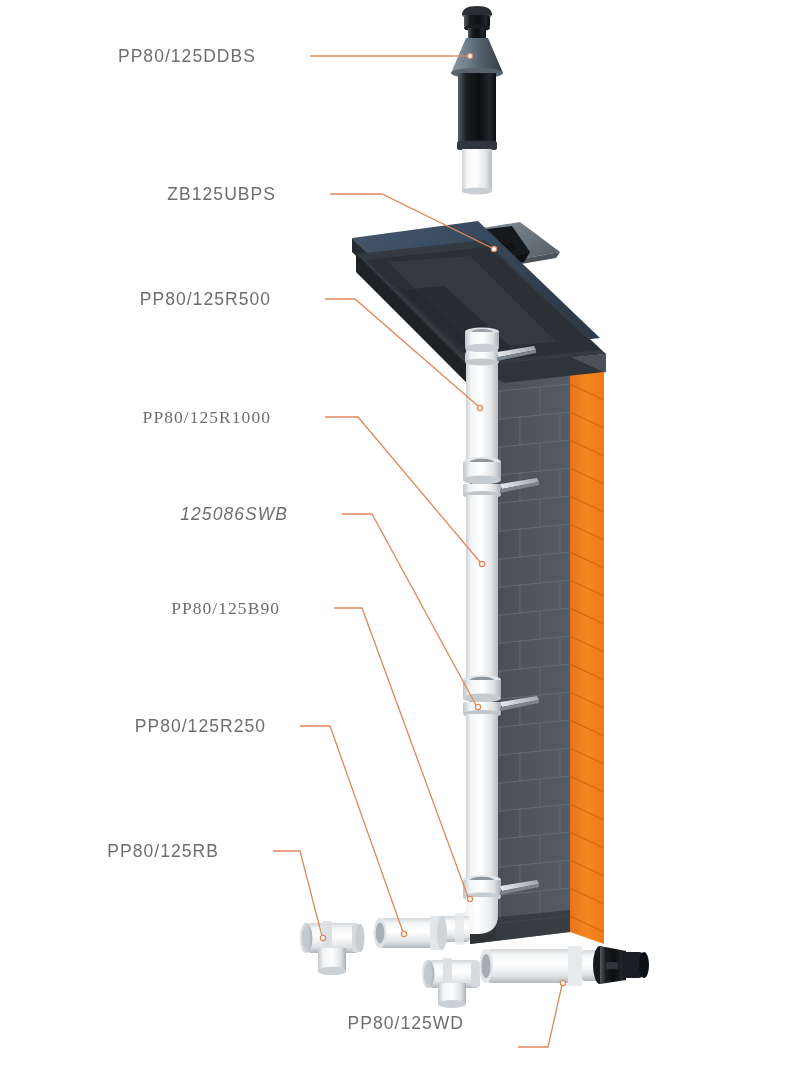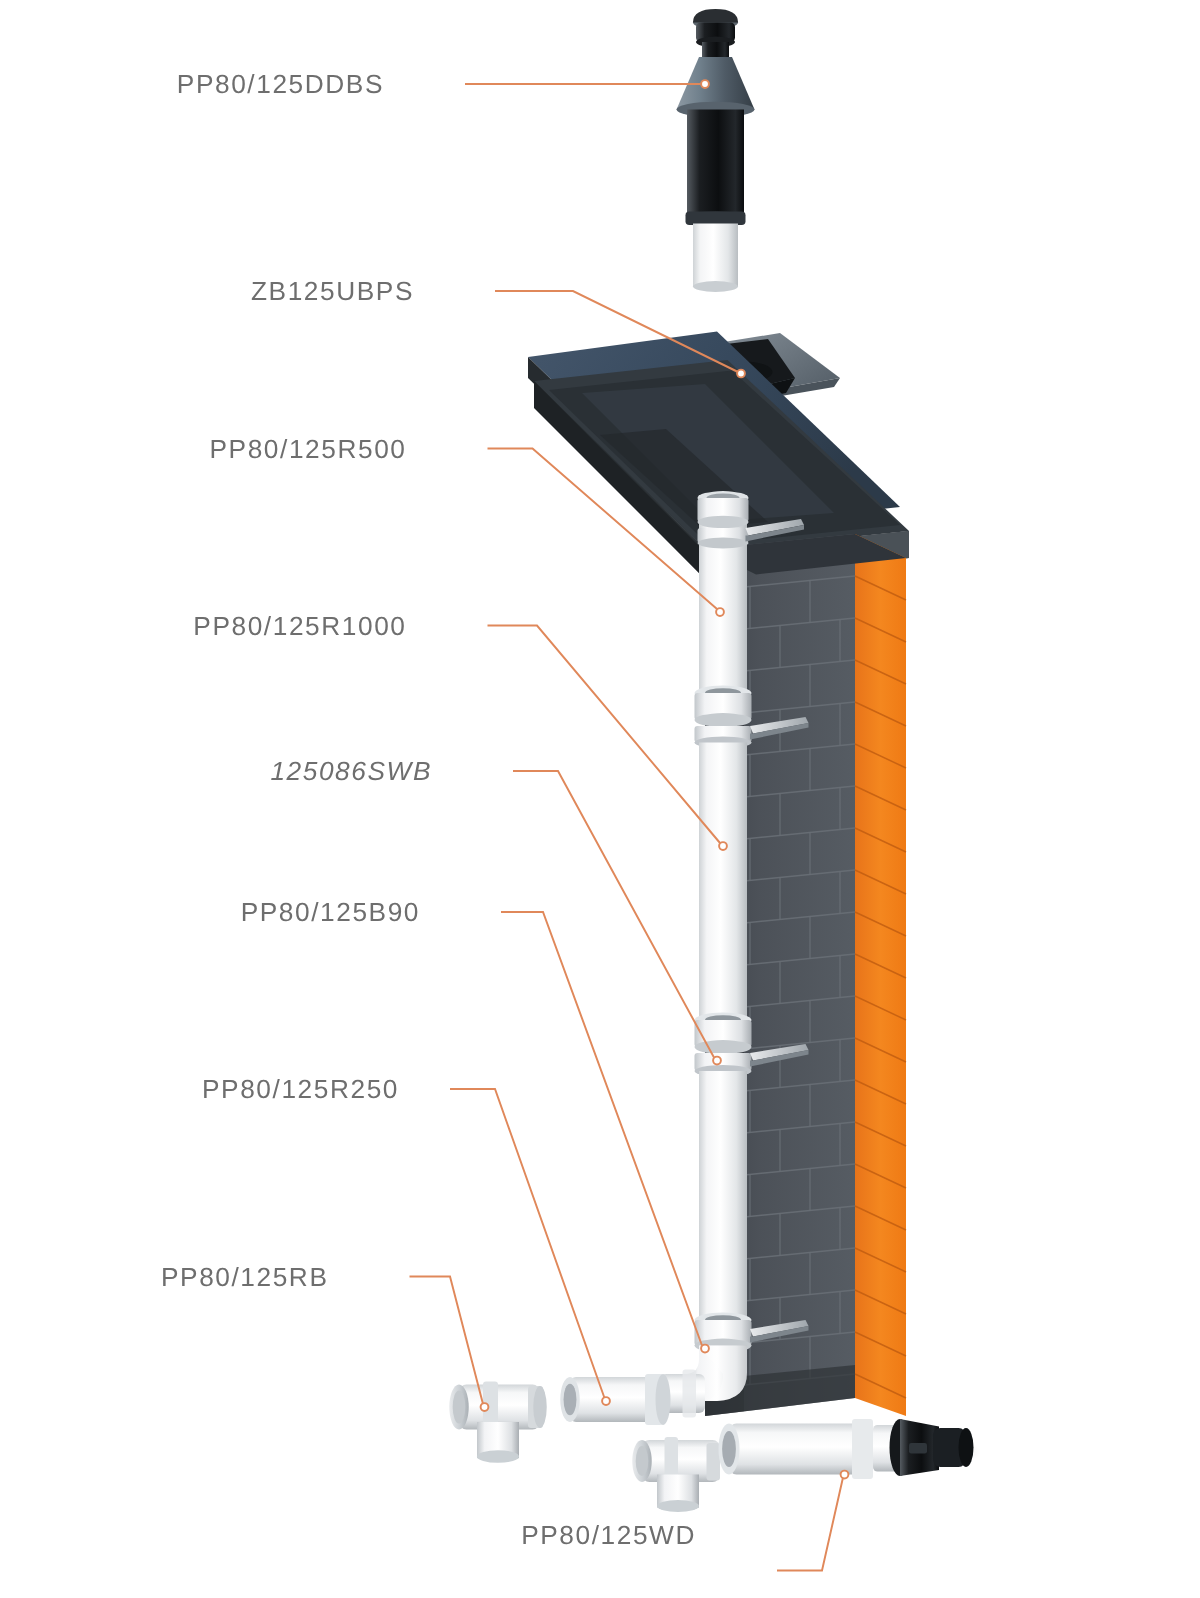--- a/index.html
+++ b/index.html
@@ -411,19 +411,19 @@
     <circle cx="323" cy="938" r="2.6" fill="#ffffff" stroke="#e0885a" stroke-width="1.3"></circle>
 
     <path d="M518 1047 L548 1047 L562 985"></path>
     <circle cx="563" cy="983" r="2.6" fill="#ffffff" stroke="#e0885a" stroke-width="1.3"></circle>
   </g>
 </svg>
 
 <div class="lbl" style="right:502px;top:48px;">PP80/125DDBS</div>
 <div class="lbl" style="right:482px;top:186px;">ZB125UBPS</div>
 <div class="lbl" style="right:487px;top:291px;margin-left:32px;">PP80/125R500</div>
-<div class="lbl" style="right:487px;top:409px;">PP80/125R1000</div>
+<div class="lbl" style="right:487px;top:409px;font-family:Liberation Serif, serif;">PP80/125R1000</div>
 <div class="lbl" style="right:470px;top:506px;font-style:italic;">125086SWB</div>
-<div class="lbl" style="right:478px;top:600px;">PP80/125B90</div>
+<div class="lbl" style="right:478px;top:600px;font-family:Liberation Serif, serif;">PP80/125B90</div>
 <div class="lbl" style="right:492px;top:718px;">PP80/125R250</div>
 <div class="lbl" style="right:539px;top:843px;">PP80/125RB</div>
 <div class="lbl" style="right:294px;top:1015px;">PP80/125WD</div>
 </div>
 
 </body></html>

